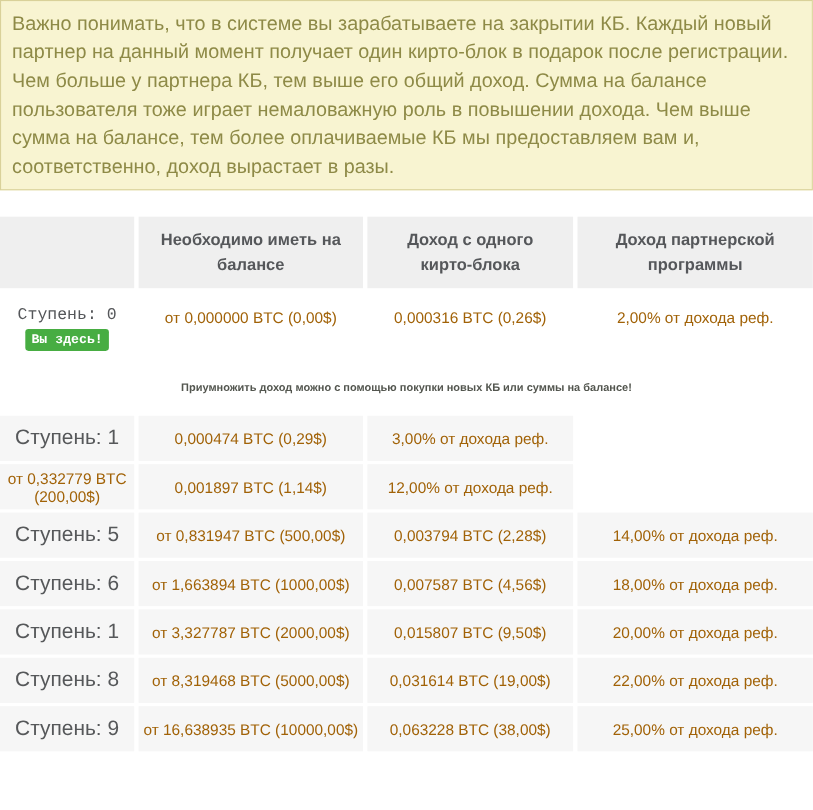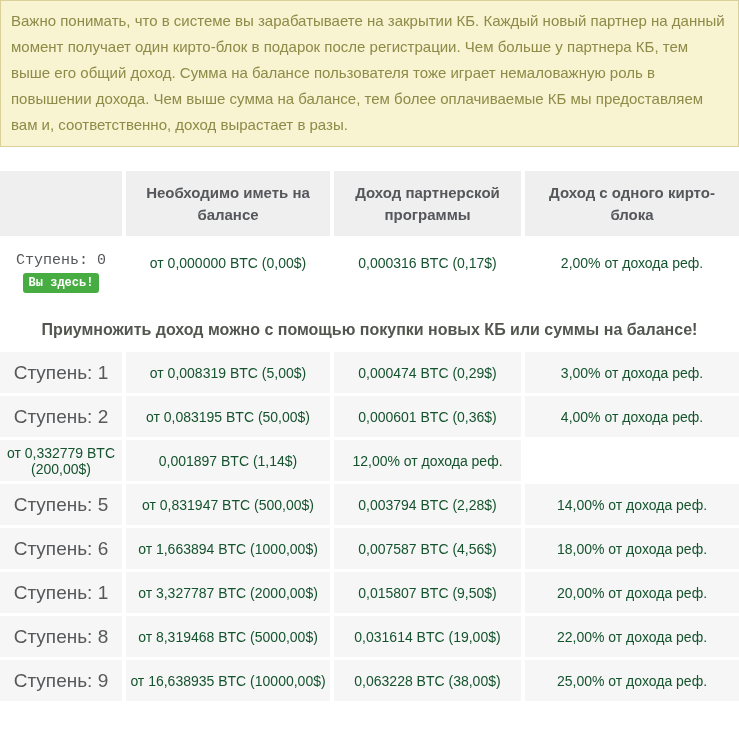--- a/index.html
+++ b/index.html
@@ -12,40 +12,40 @@
     background: #ffffff;
     font-family: "Liberation Sans", "DejaVu Sans", sans-serif;
   }
   
   .alert {
     width: 739px;
     min-height: 107px;
     background: #f8f4d1;
     border: 1px solid #d9d199;
     color: #8e8a47;
-    font-size: 15px;
+    font-size: 18px;
     line-height: 26px;
     padding: 7px 12px 8px 10px;
     margin-bottom: 24px;
   }
   
   .tbl { width: 739px; }
   .row {
     display: grid;
     grid-template-columns: 122px 204px 187px 214px;
     column-gap: 4px;
     margin-bottom: 3px;
   }
   .cell {
     display: flex;
     align-items: center;
     justify-content: center;
     text-align: center;
     font-size: 14px;
-    color: #14532d;
+    color: #a16207;
   }
   
   .header-row .cell {
     background: #efefef;
     height: 65px;
     font-weight: bold;
     font-size: 15px;
     line-height: 22px;
     color: #55575a;
     padding: 0 20px;
@@ -78,21 +78,21 @@
     white-space: normal;
     -webkit-box-decoration-break: clone;
     box-decoration-break: clone;
   }
   
   .message {
     height: 38px;
     padding-top: 10px;
     text-align: center;
     font-weight: bold;
-    font-size: 16px;
+    font-size: 10px;
     color: #53564f;
     margin-bottom: 3px;
   }
   
   .data-row .cell {
     background: #f6f6f6;
     height: 41px;
   }
   .data-row .c1 {
     font-size: 19px;
@@ -104,46 +104,39 @@
 
 <div class="alert">
   <span>Важно понимать, что в системе вы зарабатываете на закрытии КБ. Каждый новый партнер на данный момент получает один кирто-блок в подарок после регистрации. Чем больше у партнера КБ, тем выше его общий доход. Сумма на балансе пользователя тоже играет немаловажную роль в повышении дохода. Чем выше сумма на балансе, тем более оплачиваемые КБ мы предоставляем вам и, соответственно, доход вырастает в разы.</span>
 </div>
 
 <div class="tbl">
 
   <div class="row header-row">
     <div class="cell c1"></div>
     <div class="cell c2">Необходимо иметь на балансе</div>
+    <div class="cell c3">Доход с одного кирто-блока</div>
     <div class="cell c4">Доход партнерской программы</div>
-    <div class="cell c3">Доход с одного кирто-блока</div>
   </div>
 
   <div class="row row0">
     <div class="cell c1"><span>Ступень: 0</span> <span class="badge">Вы здесь!</span></div>
     <div class="cell c2">от 0,000000 BTC (0,00$)</div>
-    <div class="cell c3">0,000316 BTC (0,17$)</div>
+    <div class="cell c3">0,000316 BTC (0,26$)</div>
     <div class="cell c4">2,00% от дохода реф.</div>
   </div>
 
   <div class="message">Приумножить доход можно с помощью покупки новых КБ или суммы на балансе!</div>
 
   <div class="row data-row">
     <div class="cell c1">Ступень: 1</div>
-    <div class="cell c2">от 0,008319 BTC (5,00$)</div>
     <div class="cell c3">0,000474 BTC (0,29$)</div>
     <div class="cell c4">3,00% от дохода реф.</div>
   </div>
 
-  <div class="row data-row">
-    <div class="cell c1">Ступень: 2</div>
-    <div class="cell c2">от 0,083195 BTC (50,00$)</div>
-    <div class="cell c3">0,000601 BTC (0,36$)</div>
-    <div class="cell c4">4,00% от дохода реф.</div>
-  </div>
 
 
   <div class="row data-row">
     <div class="cell c2">от 0,332779 BTC (200,00$)</div>
     <div class="cell c3">0,001897 BTC (1,14$)</div>
     <div class="cell c4">12,00% от дохода реф.</div>
   </div>
 
   <div class="row data-row">
     <div class="cell c1">Ступень: 5</div>

